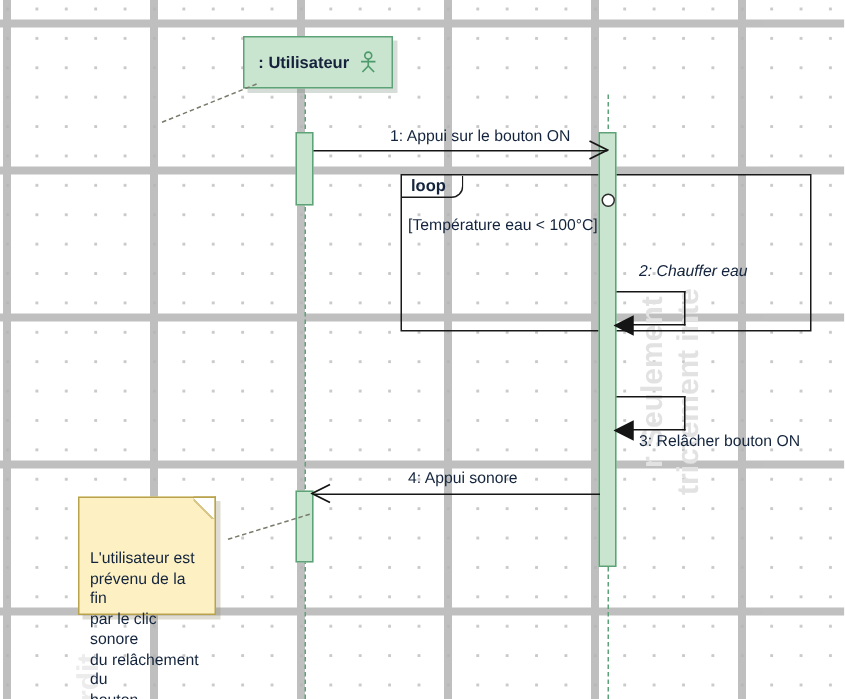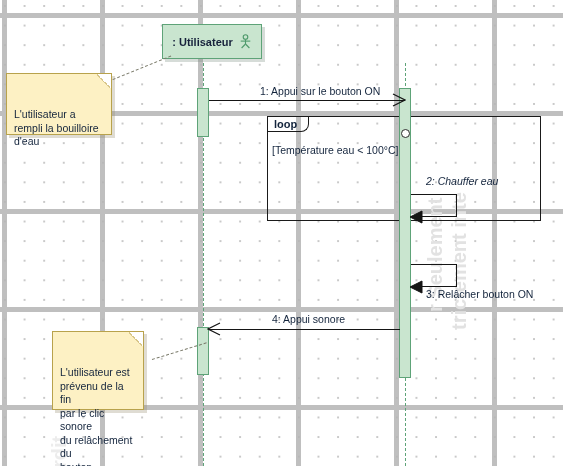--- a/index.html
+++ b/index.html
@@ -226,26 +226,20 @@
       <circle cx="6.5" cy="3" r="2.3" fill="none" stroke="#4e9a6b" stroke-width="1.1"></circle>
       <line x1="6.5" y1="5.4" x2="6.5" y2="10" stroke="#4e9a6b" stroke-width="1.1"></line>
       <line x1="1.7" y1="7.1" x2="11.3" y2="7.1" stroke="#4e9a6b" stroke-width="1.1"></line>
       <line x1="6.5" y1="10" x2="2.6" y2="14" stroke="#4e9a6b" stroke-width="1.1"></line>
       <line x1="6.5" y1="10" x2="10.4" y2="14" stroke="#4e9a6b" stroke-width="1.1"></line>
     </svg>
   </div>
 
 
   <div class="note-link" style="left:108px; top:81px; width:68px; transform: rotate(-22deg);"></div>
-  <div class="note" style="left:6px; top:73px; width:106px; height:62px;">
-    <div class="note-fold"></div>
-    <span>L'utilisateur a
- rempli la bouilloire
-d'eau</span>
-  </div>
 
   <div class="note-link" style="left:152px; top:359px; width:57px; transform: rotate(-17deg);"></div>
   <div class="note" style="left:52px; top:331px; width:92px; height:79px;">
     <div class="note-fold"></div>
     <span>L'utilisateur est
 prévenu de la fin
 par le clic sonore
 du relâchement du
 bouton.</span>
   </div>

